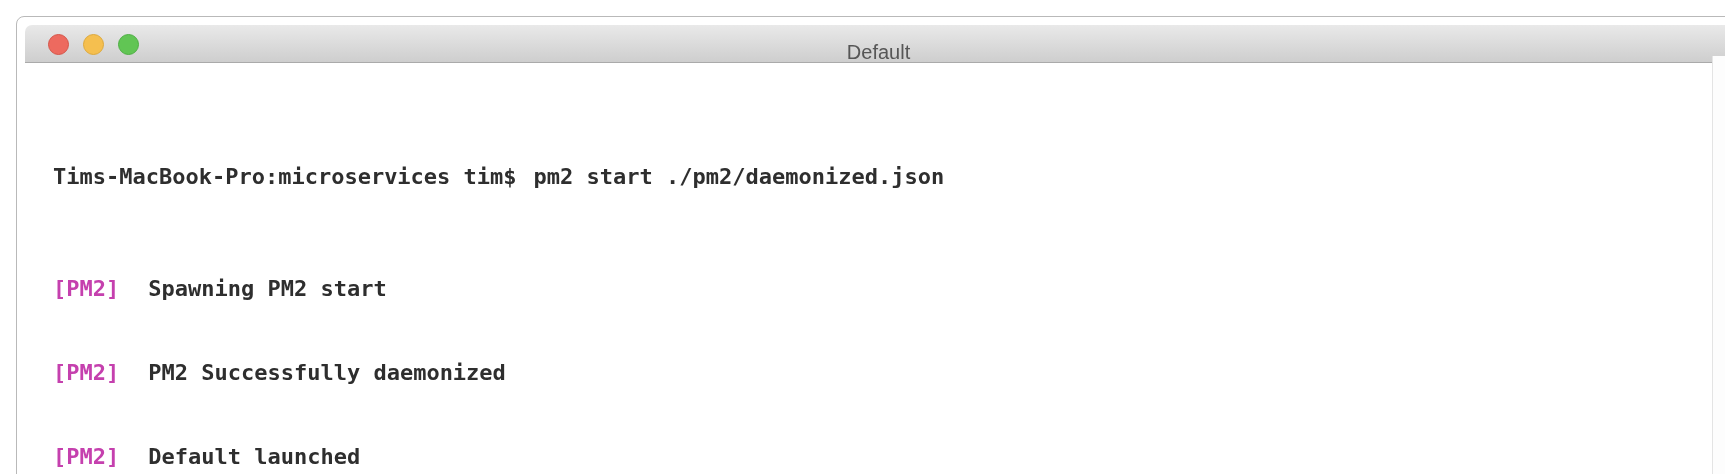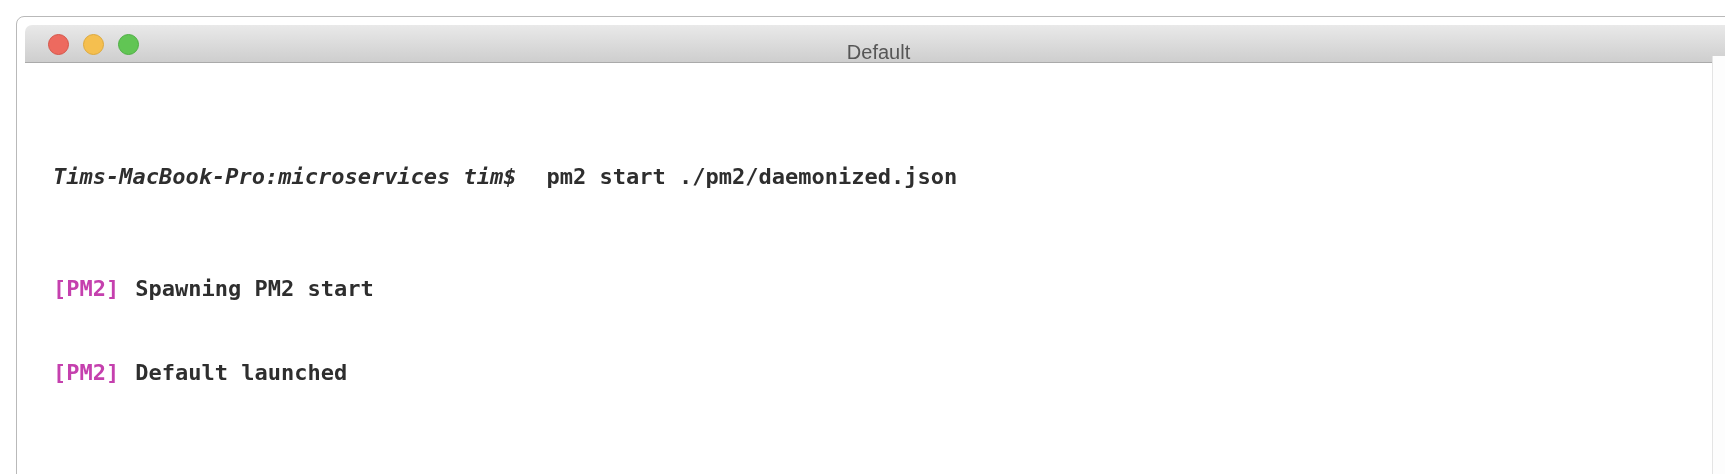--- a/index.html
+++ b/index.html
@@ -50,22 +50,22 @@
   .screen {
     position: relative;
     padding: 8px 40px 0 12px;
     font-size: 22px;
     font-weight: bold;
     color: #2e2e2e;
     line-height: 28px;
     white-space: pre;
   }
   .line { height: 28px; }
-  .tag { color: #c540ae; }
-  .prompt { margin-right: 14px; font-style: italic; }
+  .tag { color: #c540ae; margin-right: 13px; }
+  .prompt { margin-right: 1px; }
   
   .scrollbar-track {
     position: absolute;
     top: 39px; right: 0; bottom: 0;
     width: 28px;
     background: #fdfdfd;
     border-left: 1px solid #e4e4e4;
   }
 </style>
 </head>
@@ -80,20 +80,21 @@
       <span class="tl-btn tl-zoom"></span>
     </div>
     <div class="title">Default</div>
   </div>
 
   <div class="screen">
 
     <div class="line"><span class="prompt">Tims-MacBook-Pro:microservices tim$</span><span>pm2 start ./pm2/daemonized.json</span></div>
 
     <div class="line"><span class="tag">[PM2]</span><span>Spawning PM2 start</span></div>
+    <div class="line"><span class="tag">[PM2]</span><span>PM2 Successfully daemonized</span></div>
     <div class="line"><span class="tag">[PM2]</span><span>Default launched</span></div>
     
 
     
 
     
 
     
 
   </div>

